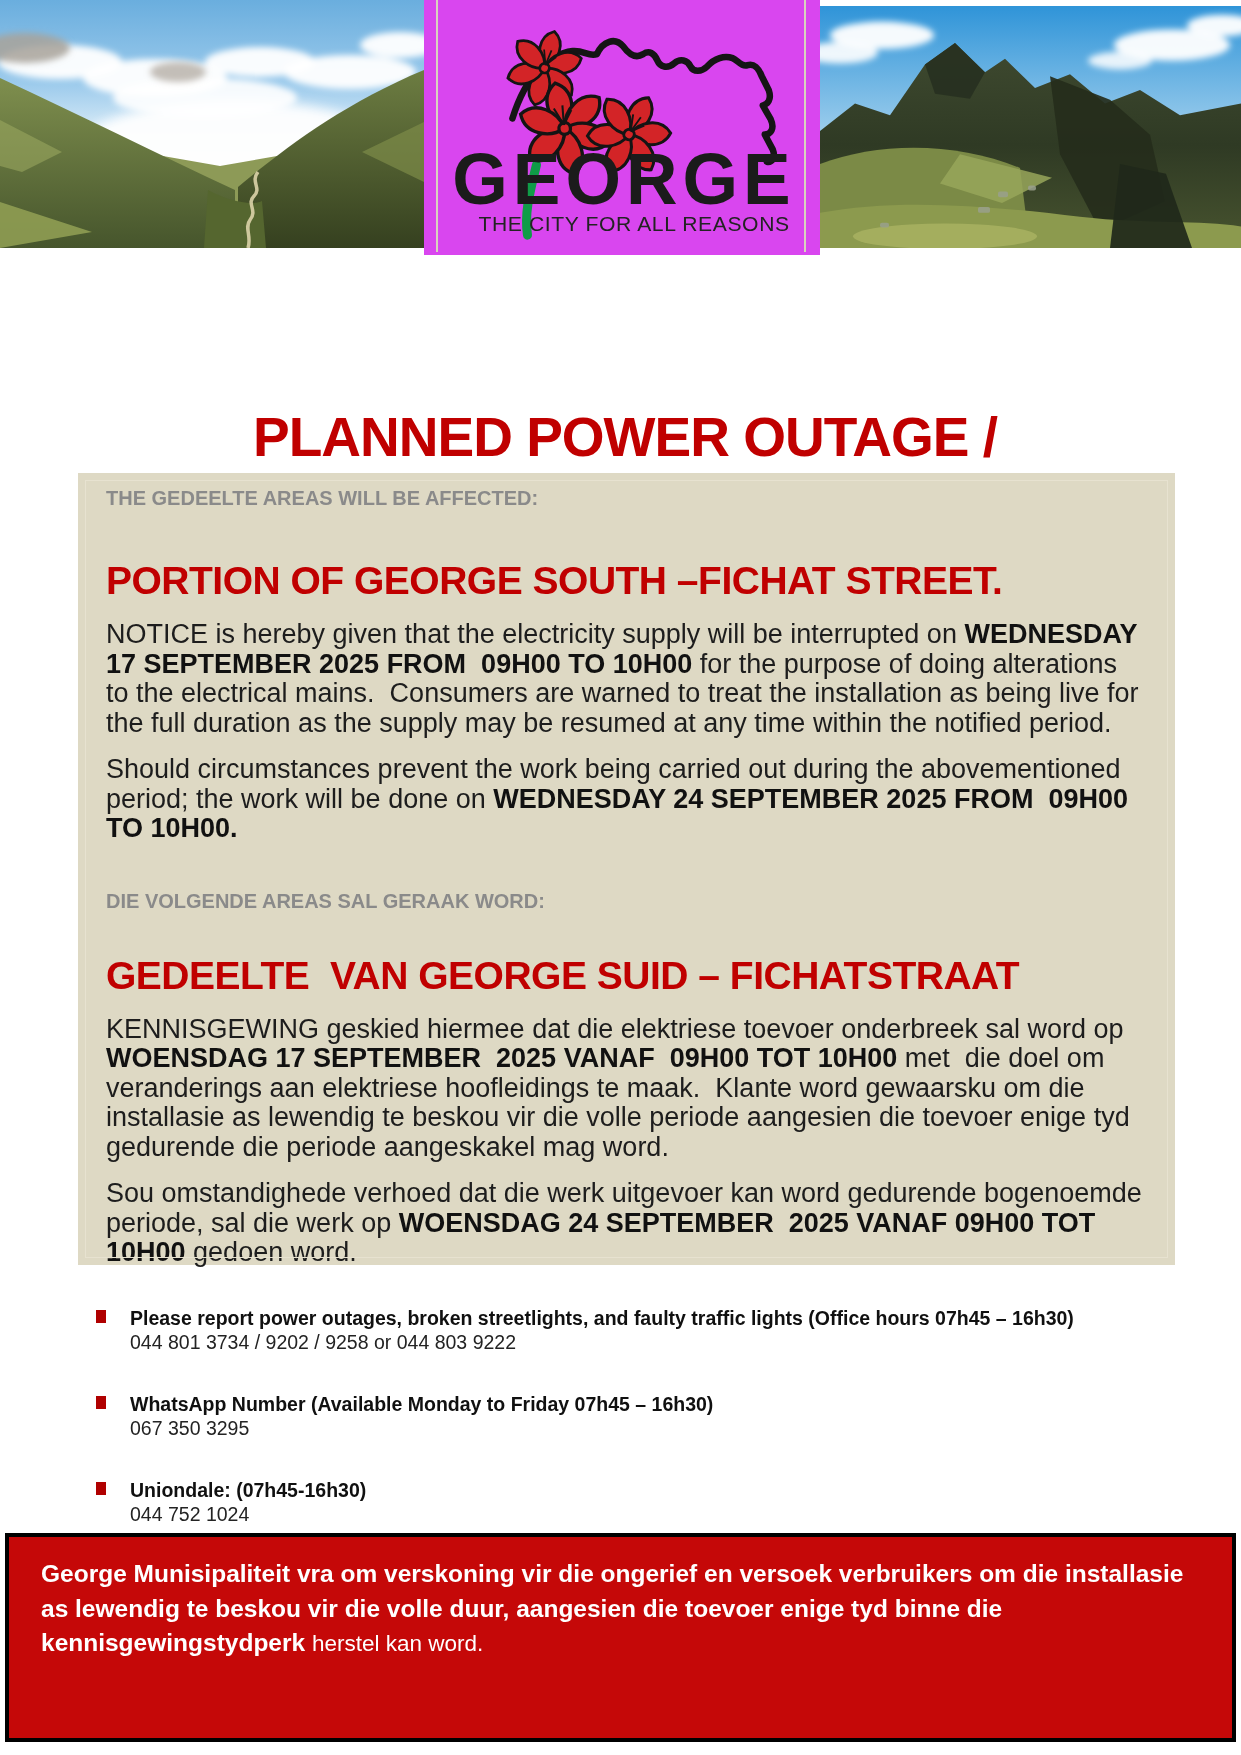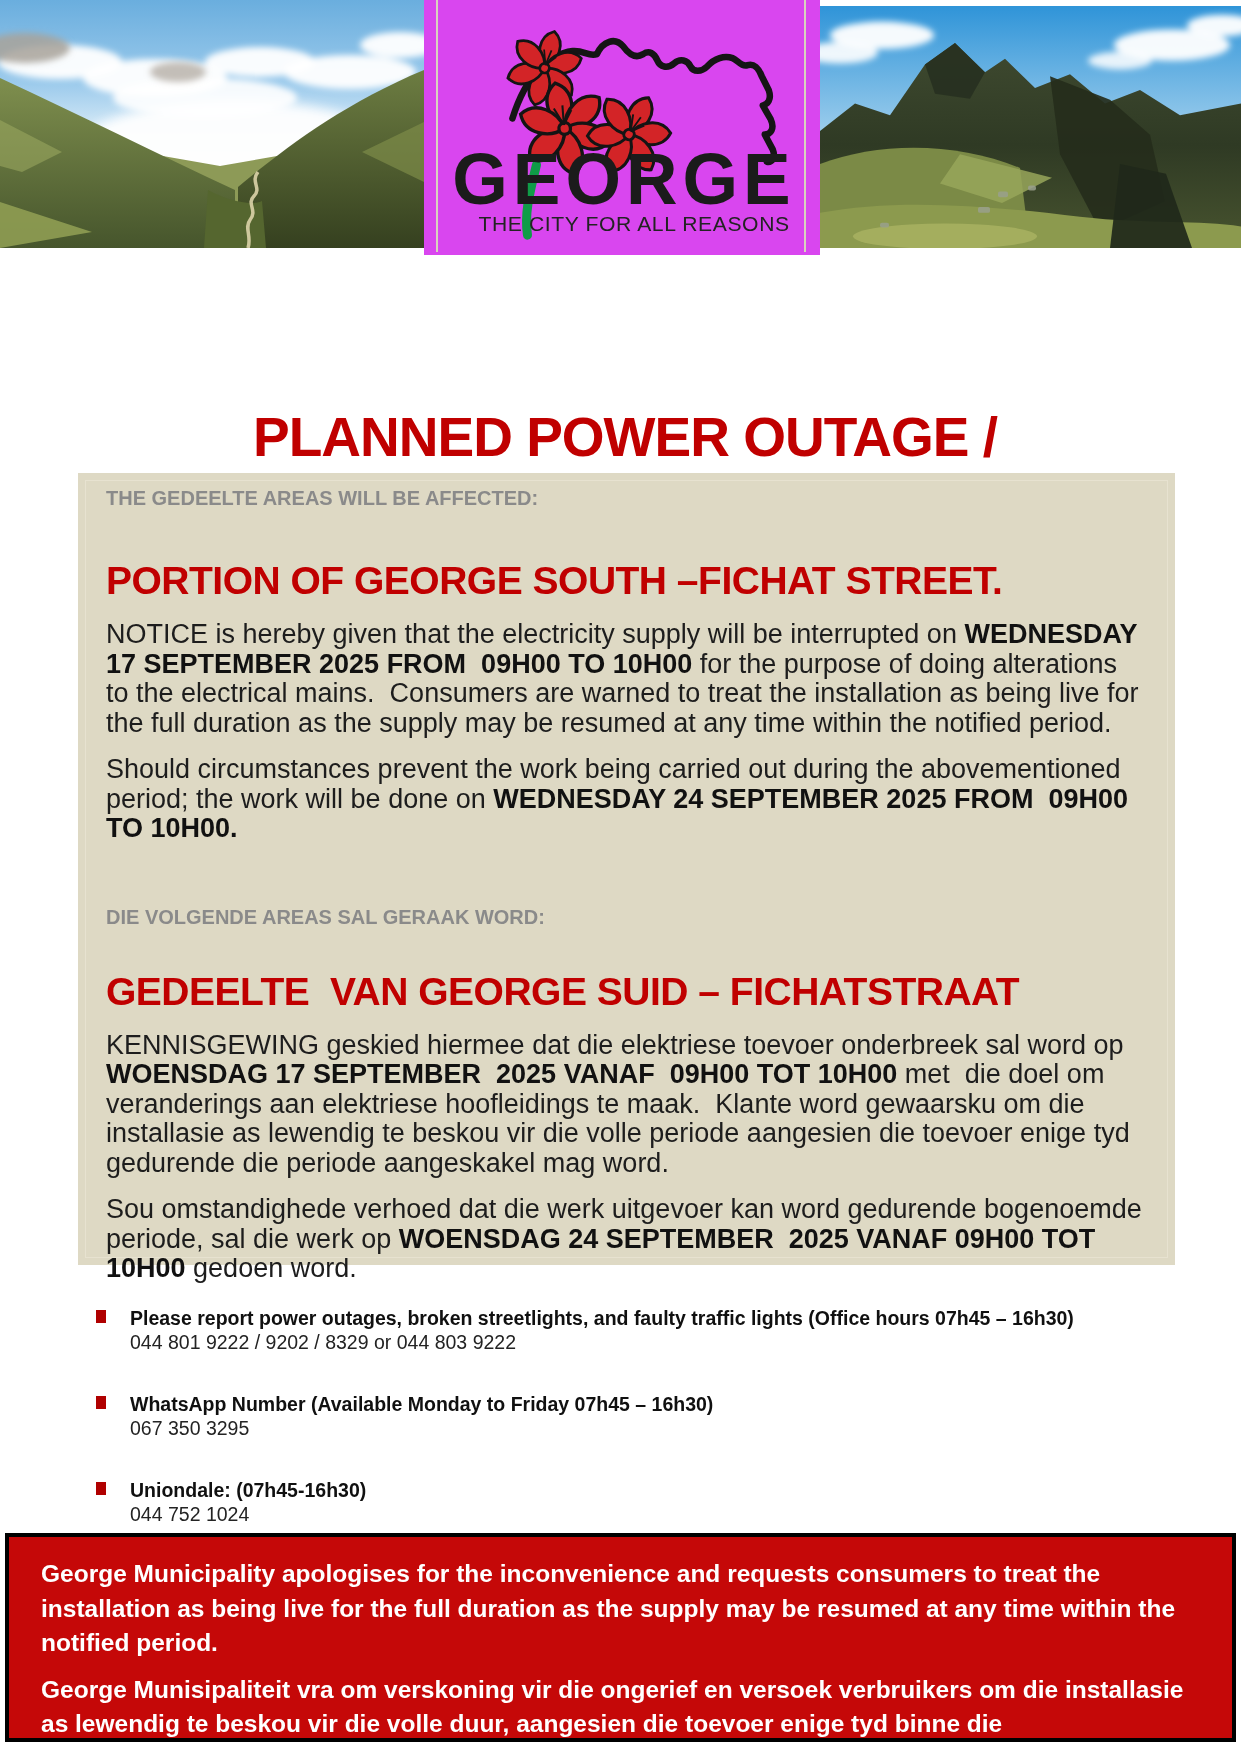--- a/index.html
+++ b/index.html
@@ -27,21 +27,21 @@
   .main-title span{display:block;padding-left:9px;}
   
   .notice-box{
     position:absolute;top:473px;left:78px;width:1097px;height:792px;
     background:#ded9c4;box-sizing:border-box;padding:14px 30px 0 28px;
   }
   .notice-box::after{content:"";position:absolute;inset:7px;border:1px solid #e7e2d0;pointer-events:none;}
   .sub-heading{
     font-size:20px;font-weight:bold;color:#8a8a8a;line-height:23px;margin:0;white-space:pre-wrap;
   }
-  .sub-heading.af{margin-top:62px;}
+  .sub-heading.af{margin-top:46px;}
   .area-heading{
     margin:48px 0 0 0;font-size:39px;line-height:45px;font-weight:bold;color:#c00000;
     letter-spacing:-0.5px;white-space:pre-wrap;
   }
   .area-heading.af{margin-top:40px;}
   .notice-box p{
     margin:17px 0 0 0;font-size:27px;line-height:29.5px;color:#1d1d1d;white-space:pre-wrap;
   }
   .notice-box p b{color:#111111;}
   
@@ -204,35 +204,34 @@
   <h2 class="area-heading af">GEDEELTE  VAN GEORGE SUID – FICHATSTRAAT</h2>
   <p><span>KENNISGEWING geskied hiermee dat die elektriese toevoer onderbreek sal word op </span><b>WOENSDAG 17 SEPTEMBER  2025 VANAF  09H00 TOT 10H00</b><span> met  die doel om veranderings aan elektriese hoofleidings te maak.  Klante word gewaarsku om die installasie as lewendig te beskou vir die volle periode aangesien die toevoer enige tyd gedurende die periode aangeskakel mag word.</span></p>
   <p><span>Sou omstandighede verhoed dat die werk uitgevoer kan word gedurende bogenoemde periode, sal die werk op </span><b>WOENSDAG 24 SEPTEMBER  2025 VANAF 09H00 TOT 10H00</b><span> gedoen word.</span></p>
 </section>
 
 <section class="contact-list">
   <div class="contact-item">
     <span class="bullet-square"></span>
     <div class="contact-text">
       <div class="contact-title">Please report power outages, broken streetlights, and faulty traffic lights (Office hours 07h45 – 16h30)</div>
-      <div class="contact-number">044 801 9222 / 9202 / 8329 or 044 803 9222</div>
+      <div class="contact-number">044 801 3734 / 9202 / 9258 or 044 803 9222</div>
     </div>
   </div>
   <div class="contact-item">
     <span class="bullet-square"></span>
     <div class="contact-text">
       <div class="contact-title">WhatsApp Number (Available Monday to Friday 07h45 – 16h30)</div>
       <div class="contact-number">067 350 3295</div>
     </div>
   </div>
   <div class="contact-item">
     <span class="bullet-square"></span>
     <div class="contact-text">
       <div class="contact-title">Uniondale: (07h45-16h30)</div>
       <div class="contact-number">044 752 1024</div>
     </div>
   </div>
 </section>
 
 <footer class="apology-banner">
-  <p><b>George Municipality apologises for the inconvenience and requests consumers to treat the installation as being live for the full duration as the supply may be resumed at any time within the notified period.</b></p>
   <p><b>George Munisipaliteit vra om verskoning vir die ongerief en versoek verbruikers om die installasie as lewendig te beskou vir die volle duur, aangesien die toevoer enige tyd binne die kennisgewingstydperk </b><span>herstel kan word.</span></p>
 </footer>
 
 </body></html>

